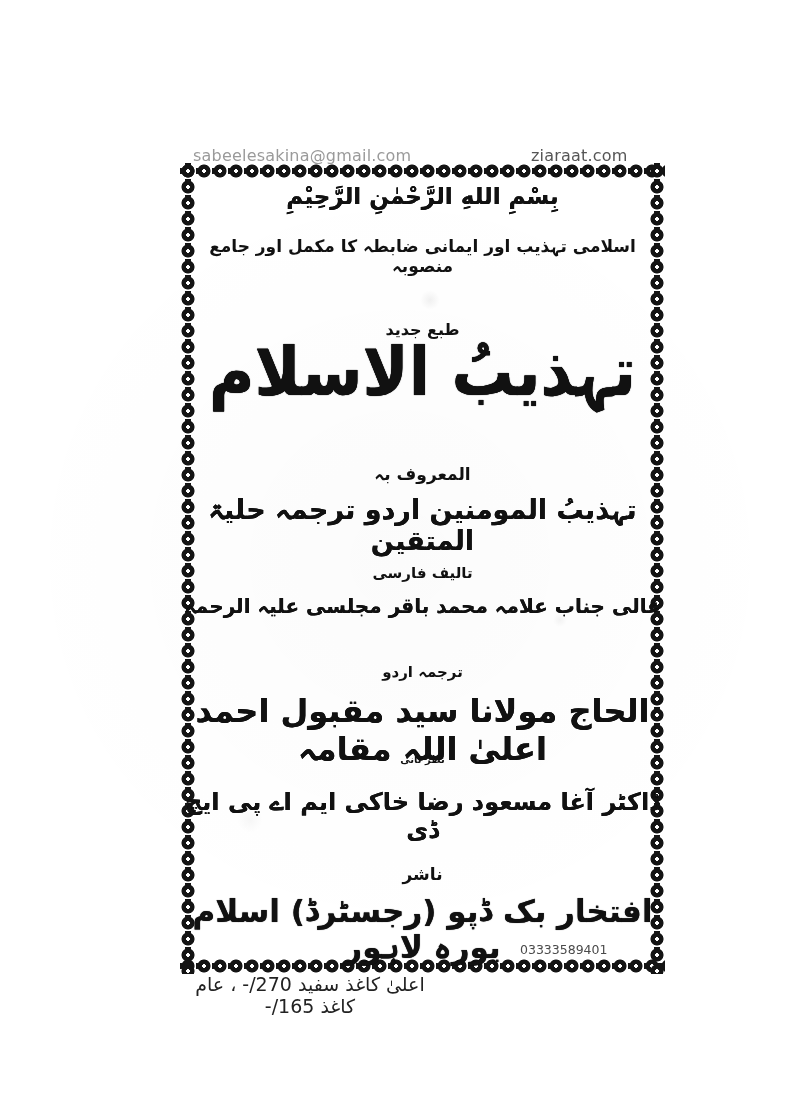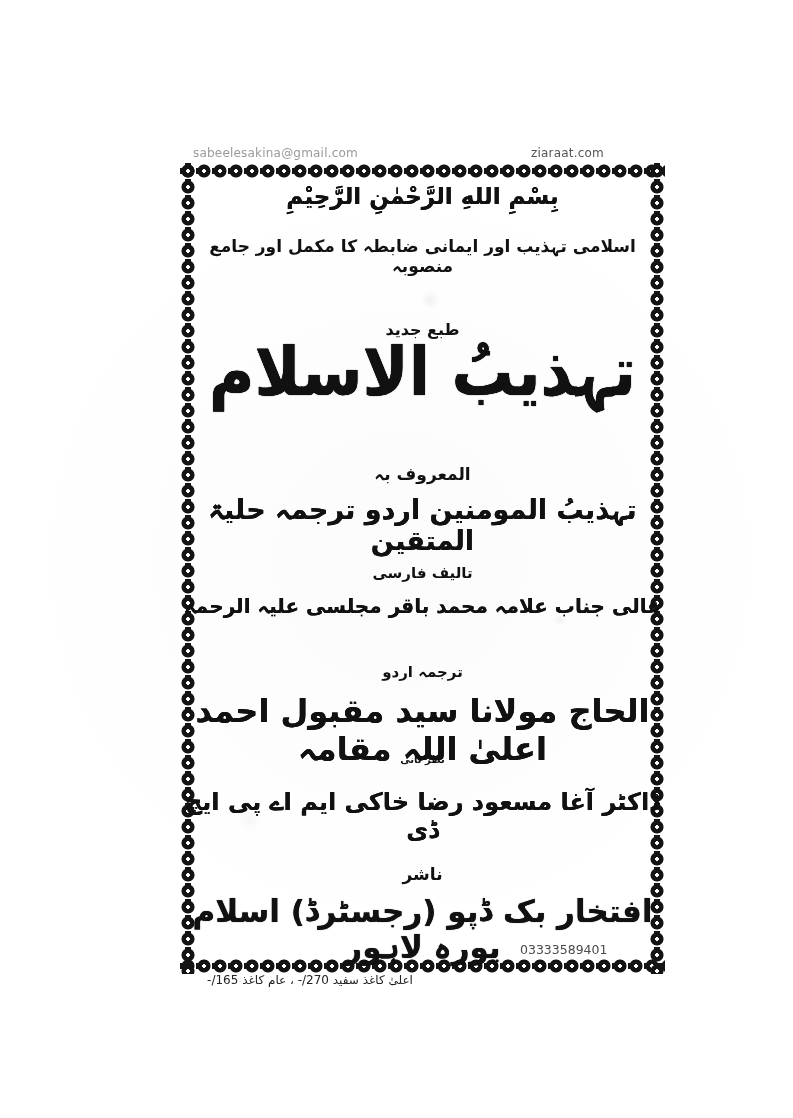--- a/index.html
+++ b/index.html
@@ -12,21 +12,21 @@
   
   .scan-noise{
     position:absolute;inset:0;pointer-events:none;
     background:
       radial-gradient(circle 14px at 430px 300px, rgba(120,120,120,.10), transparent 70%),
       radial-gradient(circle 10px at 560px 620px, rgba(120,120,120,.08), transparent 70%),
       radial-gradient(circle 18px at 250px 820px, rgba(120,120,120,.06), transparent 70%),
       radial-gradient(circle 500px at 400px 560px, rgba(0,0,0,.015), transparent 80%);
   }
   .watermark{
-    position:absolute;font-size:12px;letter-spacing:.2px;
+    position:absolute;font-size:16px;letter-spacing:.2px;
     font-family:"DejaVu Sans", sans-serif;
   }
   .watermark.email{left:193px;top:146px;color:#9a9a9a;}
   .watermark.site{left:531px;top:146px;color:#555;}
 
   
   .frame{position:absolute;left:180px;top:163px;width:485px;height:811px;}
   .chain{position:absolute;background-color:transparent;}
   .chain-h{
     left:0;width:100%;height:16px;
@@ -71,21 +71,21 @@
   .review-label{top:754px;font-size:10px;font-weight:bold;}
   .reviewer{top:788px;font-size:24px;font-weight:bold;text-shadow:0 0 .5px #000;}
   .publisher-label{top:864px;font-size:17px;font-weight:bold;}
   .publisher{top:893px;font-size:31px;font-weight:bold;text-shadow:0 0 .8px #000;}
   .phone{
     position:absolute;left:520px;top:942px;width:120px;
     font-size:12.5px;color:#4a4a4a;text-align:left;background:rgba(255,255,255,.6);
   }
   .price-line{
     position:absolute;left:195px;top:973px;width:230px;
-    direction:rtl;text-align:center;font-size:12px;color:#222;
+    direction:rtl;text-align:center;font-size:19px;color:#222;
     font-family:"DejaVu Sans", sans-serif;
   }
 </style>
 </head>
 <body>
 
 <div class="scan-noise"></div>
 
 <span class="watermark email">sabeelesakina@gmail.com</span>
 <span class="watermark site">ziaraat.com</span>

